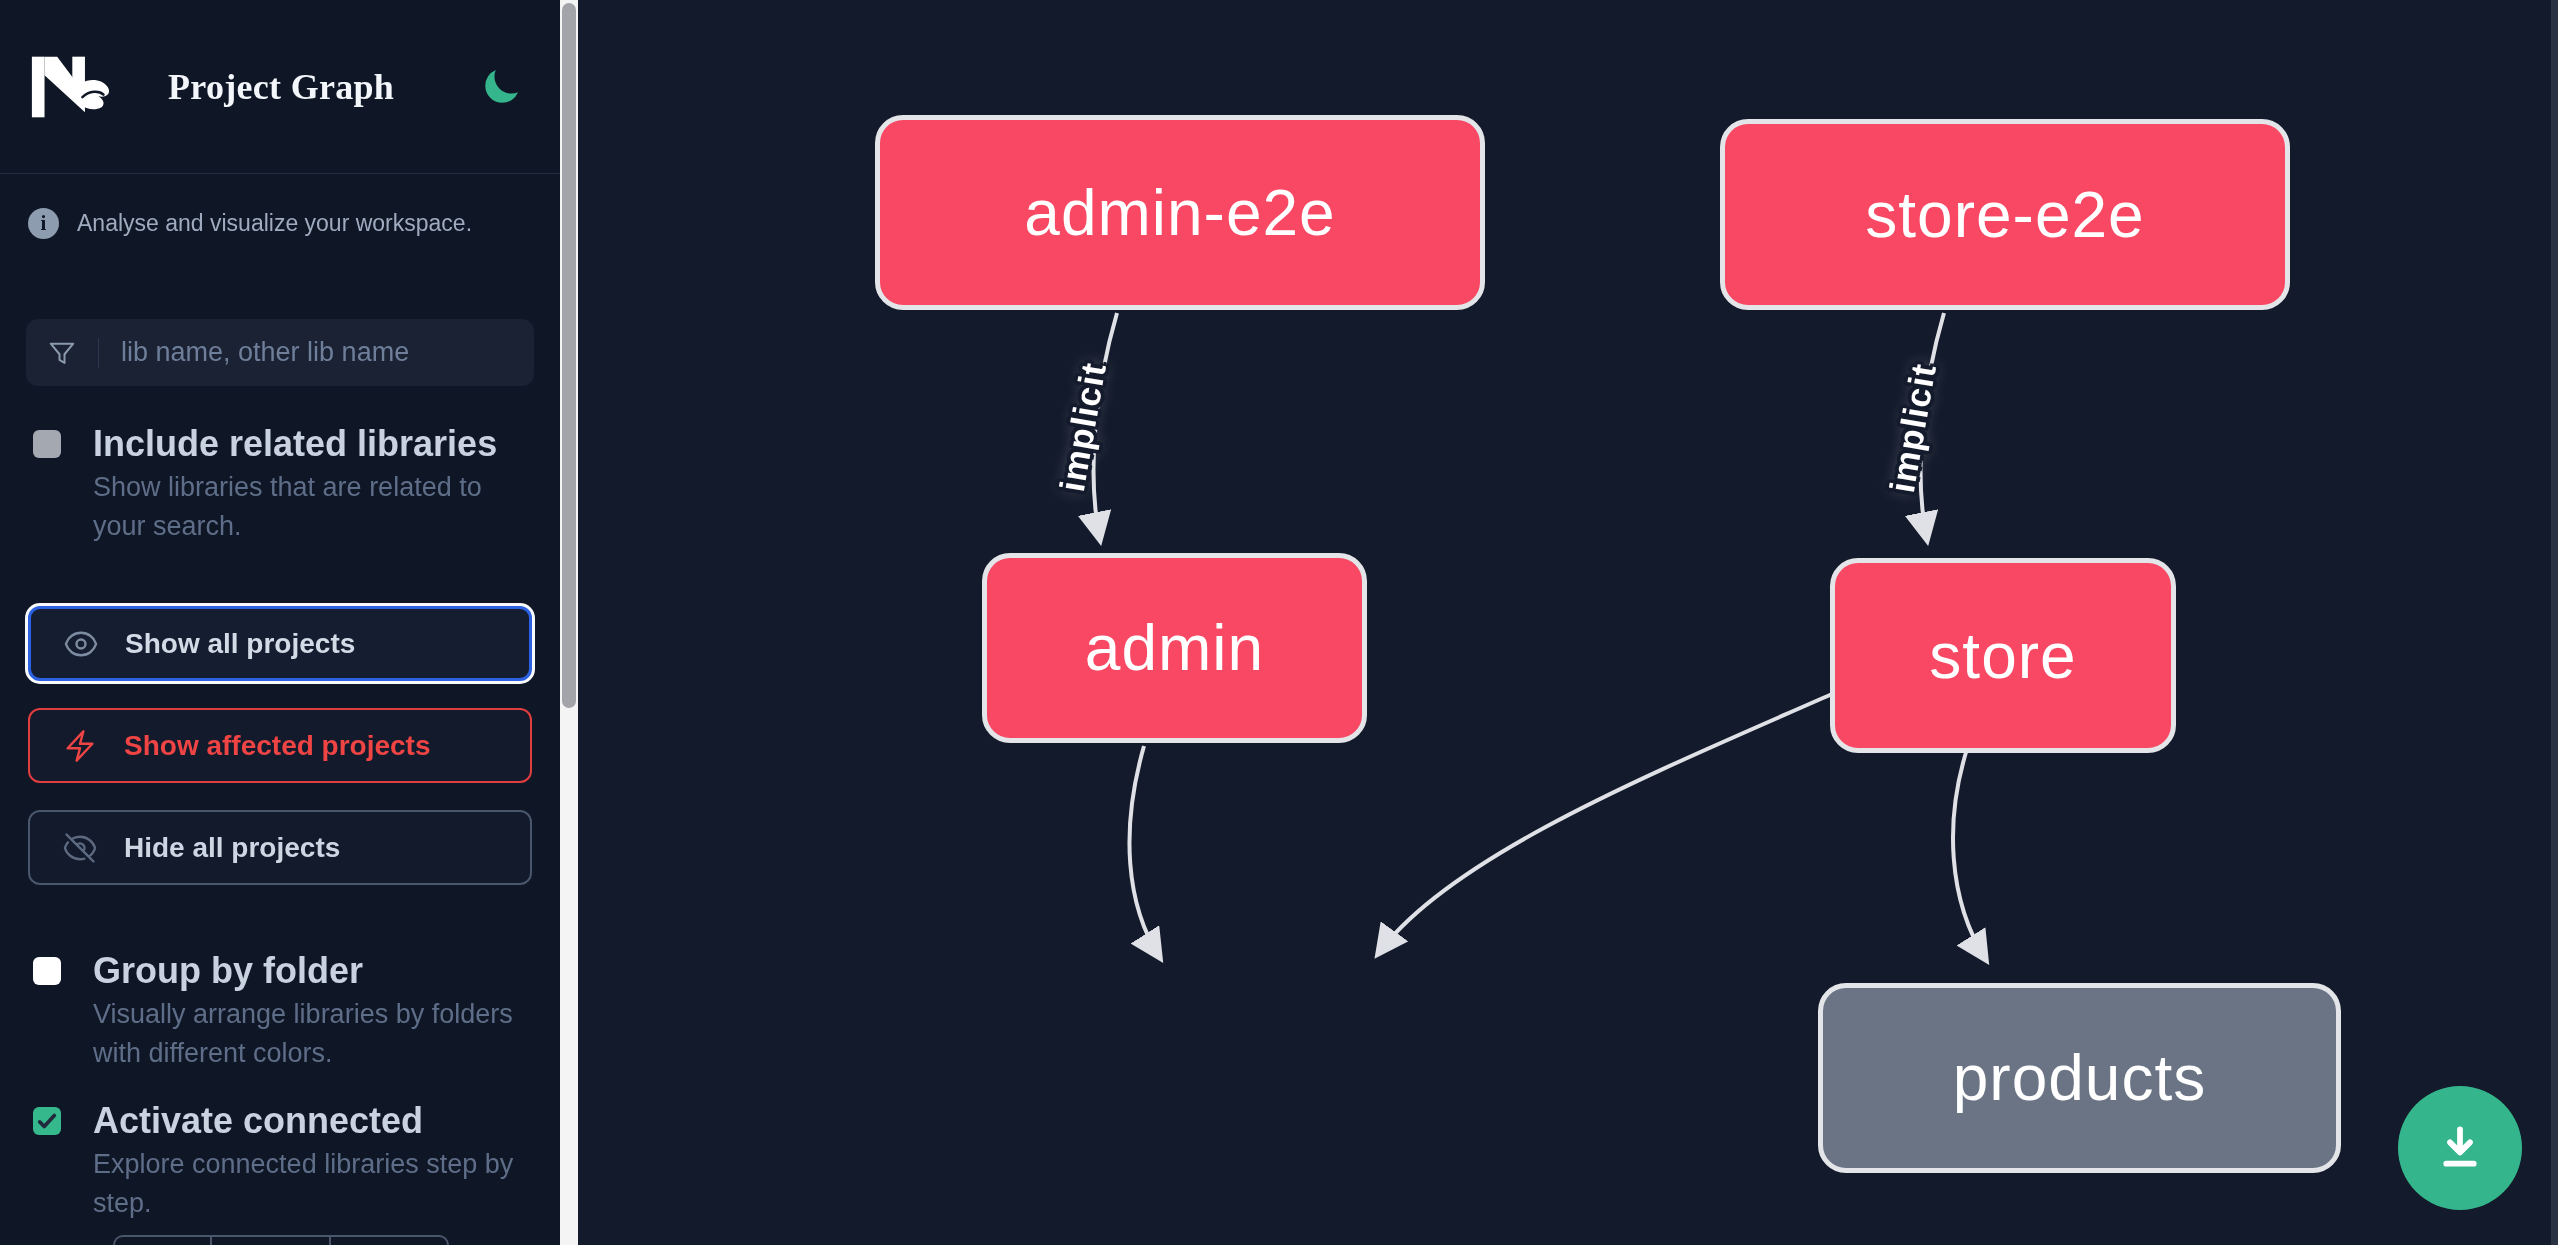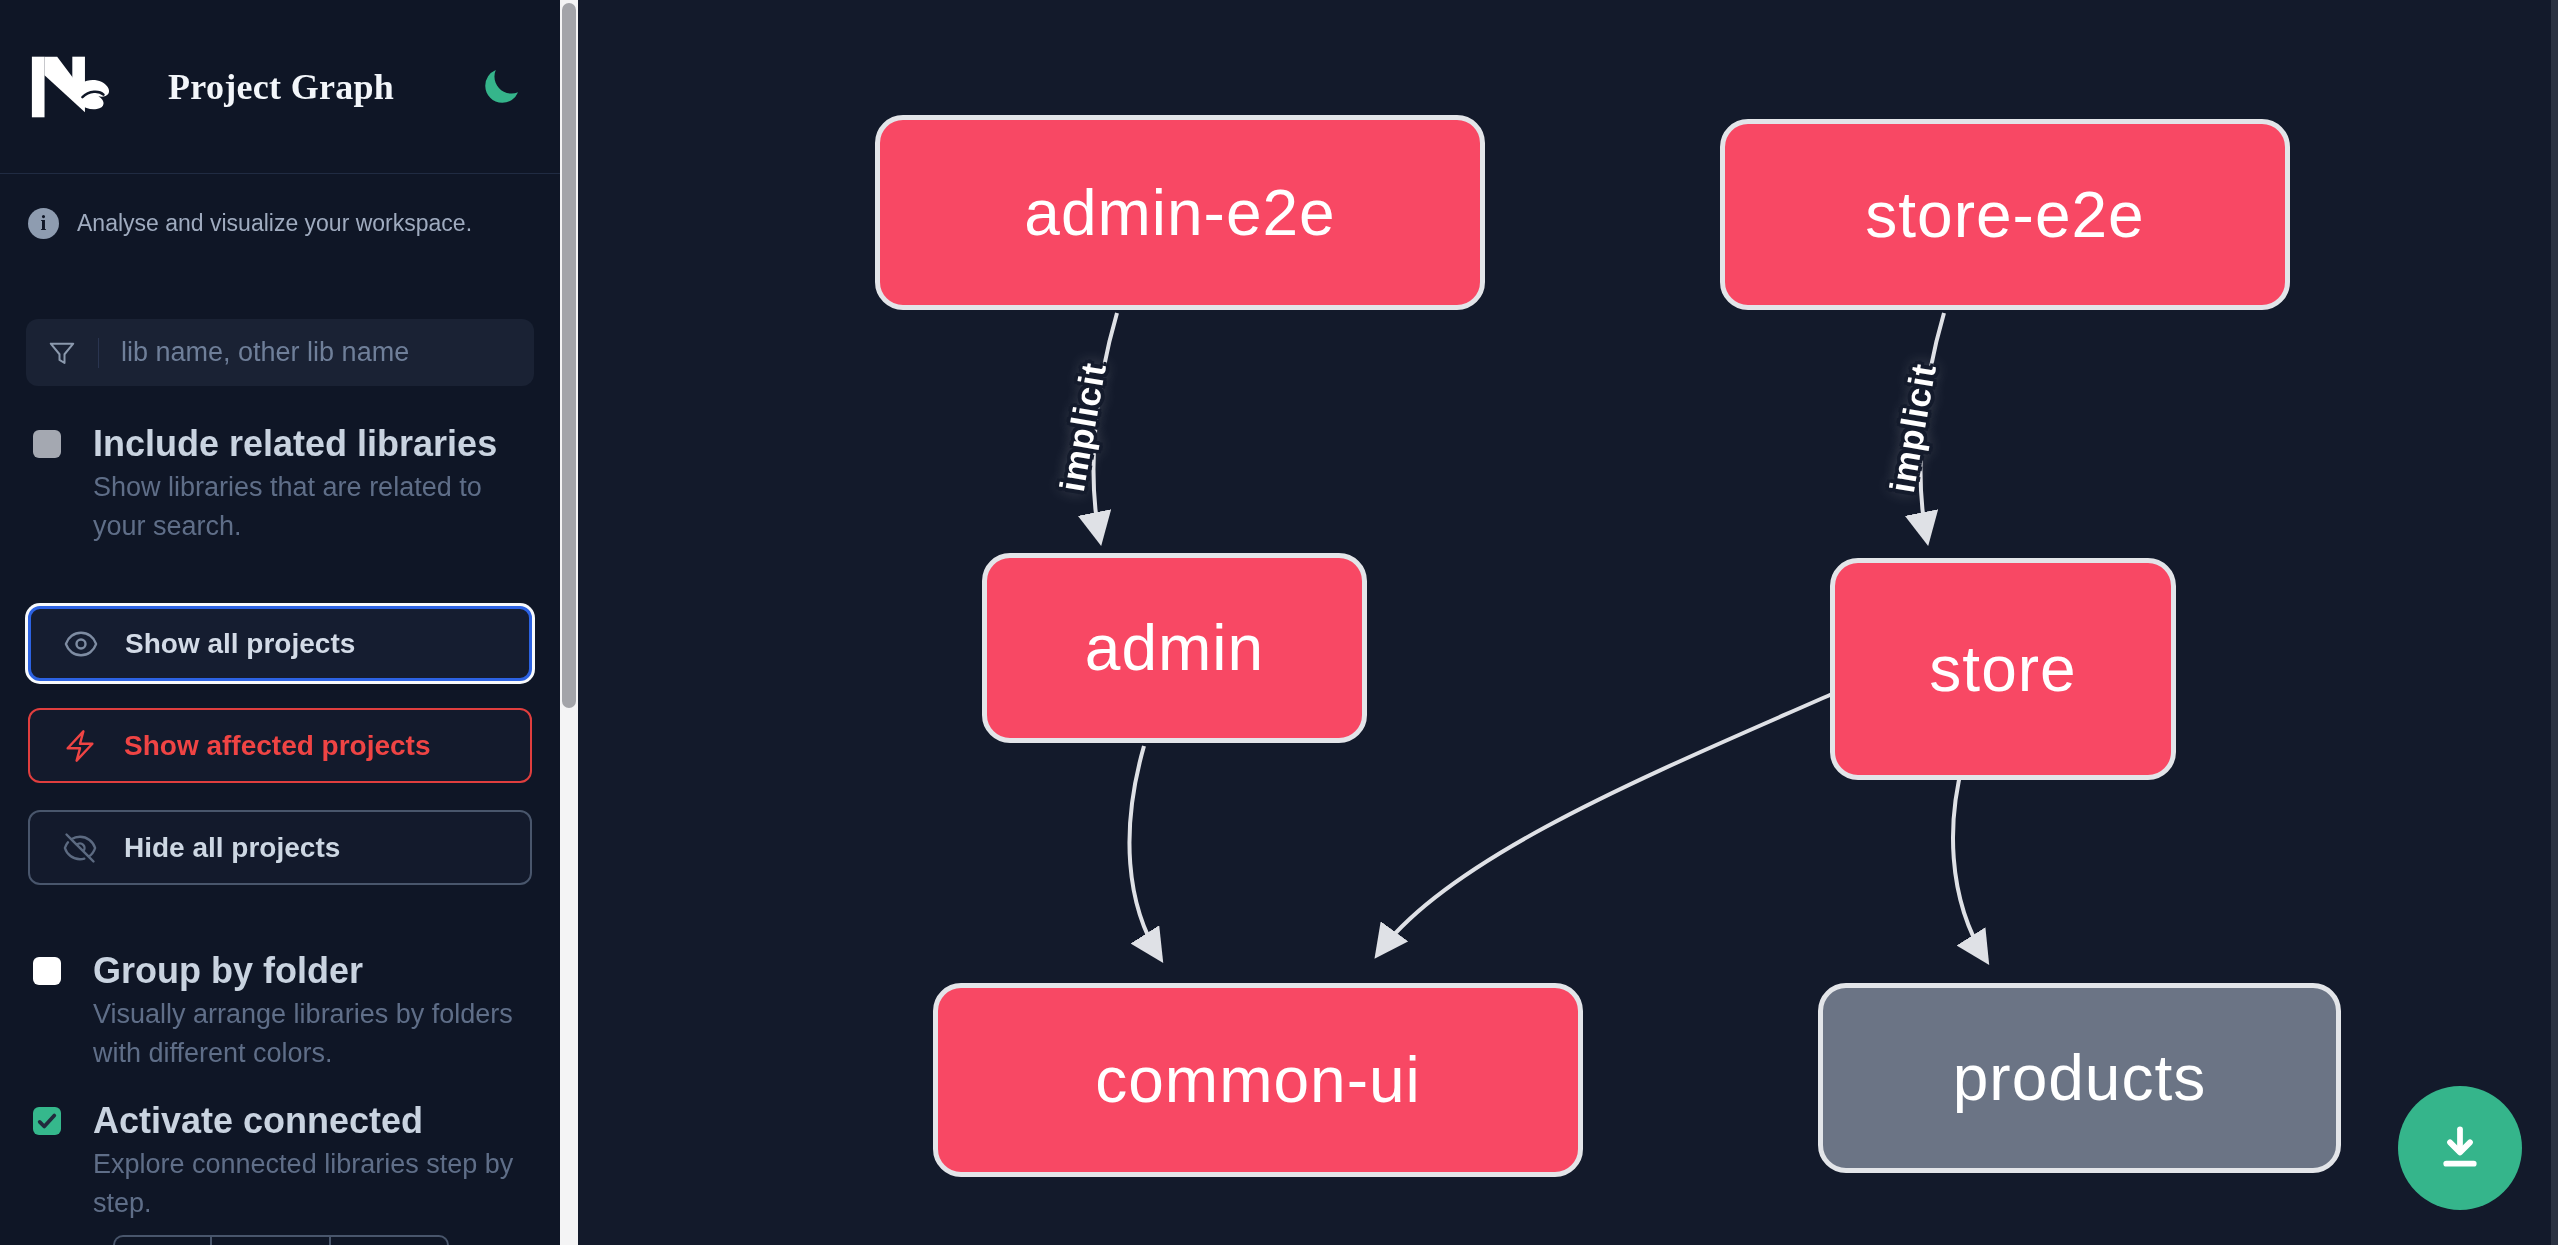--- a/index.html
+++ b/index.html
@@ -204,22 +204,21 @@
       <path d="M1944 313 C1923 385 1913 470 1927 540" fill="none" stroke="#dfe1e6" stroke-width="4" marker-end="url(#arrow)"></path>
       <path d="M1144 746 C1120 830 1126 905 1160 958" fill="none" stroke="#dfe1e6" stroke-width="4" marker-end="url(#arrow)"></path>
       <path d="M1832 694 C1660 770 1450 855 1378 954" fill="none" stroke="#dfe1e6" stroke-width="4" marker-end="url(#arrow)"></path>
       <path d="M1968 746 C1944 820 1948 900 1986 960" fill="none" stroke="#dfe1e6" stroke-width="4" marker-end="url(#arrow)"></path>
     </svg>
 
   <div class="graph-canvas">
       <div class="gnode" style="left: 875px; top: 115px; width: 610px; height: 195px; background: rgb(248, 72, 100);">admin-e2e</div>
       <div class="gnode" style="left: 1720px; top: 119px; width: 570px; height: 191px; background: rgb(248, 72, 100);">store-e2e</div>
       <div class="gnode" style="left: 982px; top: 553px; width: 385px; height: 190px; background: rgb(248, 72, 100);">admin</div>
-      <div class="gnode" style="left: 1830px; top: 558px; width: 346px; height: 222px; background: rgb(248, 72, 100);">store</div>
-      <div class="gnode" style="left: 933px; top: 983px; width: 650px; height: 194px; background: rgb(248, 72, 100);">common-ui</div>
+      <div class="gnode" style="left: 1830px; top: 558px; width: 346px; height: 195px; background: rgb(248, 72, 100);">store</div>
       <div class="gnode" style="left: 1818px; top: 983px; width: 523px; height: 190px; background: rgb(107, 116, 133);">products</div>
       <div class="edge-label" style="left: 1083px; top: 427px; transform: translate(-50%, -50%) rotate(-80deg);">implicit</div>
       <div class="edge-label" style="left: 1913px; top: 428px; transform: translate(-50%, -50%) rotate(-80deg);">implicit</div>
     </div>
 
   <div class="right-scrollbar"></div>
 
   <button class="fab" aria-label="download image">
     <svg viewBox="0 0 24 24" fill="none" stroke="#ffffff" stroke-width="2.3" stroke-linecap="round" stroke-linejoin="round" xmlns="http://www.w3.org/2000/svg">
       <path d="M12 4.5v8.75"></path>

